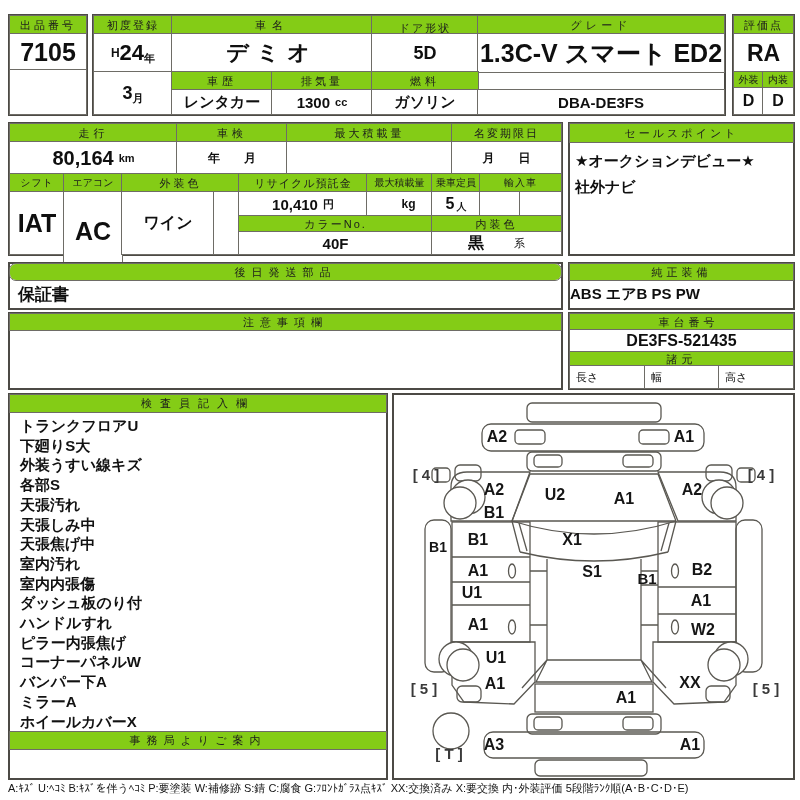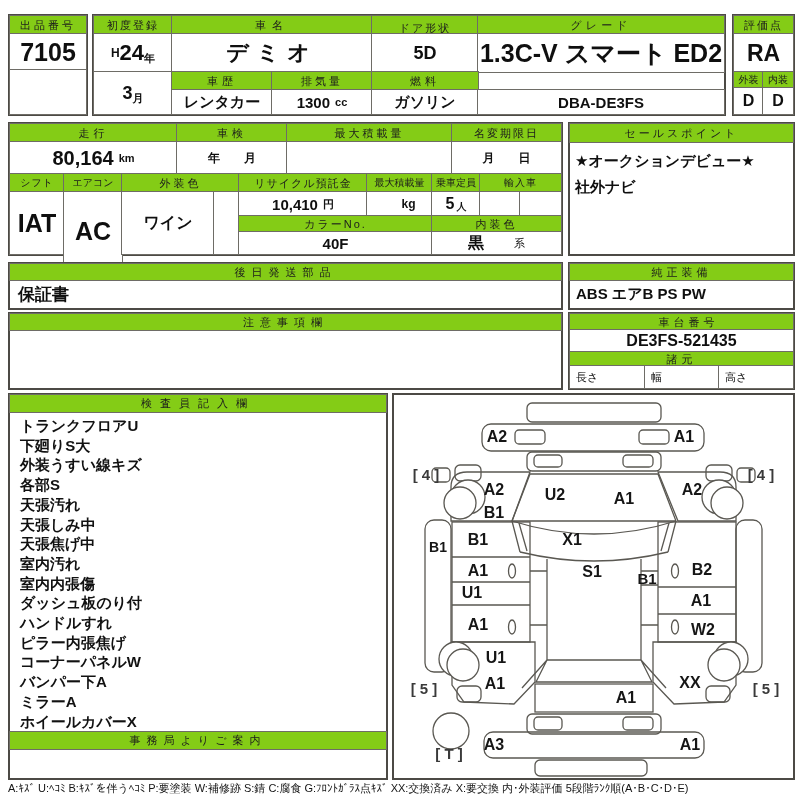--- a/index.html
+++ b/index.html
@@ -126,26 +126,26 @@
 
   <div class="box" style="left:568px;top:122px;width:227px;height:134px;">
     <div class="abs hd ls3" style="left:0;top:0;width:223px;height:18px;">セールスポイント</div>
     <div class="abs" style="left:0;top:18px;width:223px;height:112px;padding:6px 5px;">
       <div class="val f15" style="line-height:26px;">★オークションデビュー★</div>
       <div class="val f15" style="line-height:26px;">社外ナビ</div>
     </div>
   </div>
 
   <div class="box" style="left:8px;top:262px;width:555px;height:48px;">
-    <div class="abs hd ls6" style="left:0;top:0;width:551px;height:16px;">後日発送部品</div>
+    <div class="abs hd ls6" style="left:0;top:0;width:551px;height:16px;border-radius:6px;">後日発送部品</div>
     <div class="abs nocell left val f17" style="left:0;top:16px;width:551px;height:28px;padding-left:8px;display:flex;align-items:center;">保証書</div>
   </div>
   <div class="box" style="left:568px;top:262px;width:227px;height:48px;">
     <div class="abs hd ls4" style="left:0;top:0;width:223px;height:16px;">純正装備</div>
-    <div class="abs nocell left val f15" style="left:0;top:16px;width:223px;height:28px;padding-left:6px;display:flex;align-items:center;">ABS エアB PS PW</div>
+    <div class="abs nocell left val f15" style="left:0;top:16px;width:223px;height:28px;display:flex;align-items:center;">ABS エアB PS PW</div>
   </div>
 
   <div class="box" style="left:8px;top:312px;width:555px;height:78px;">
     <div class="abs hd ls6" style="left:0;top:0;width:551px;height:16px;">注意事項欄</div>
     <div class="abs" style="left:0;top:16px;width:551px;height:58px;"></div>
   </div>
   <div class="box" style="left:568px;top:312px;width:227px;height:78px;">
     <div class="abs hd ls4" style="left:0;top:0;width:223px;height:16px;padding-left:14px;">車台番号</div>
     <div class="abs cell val f16" style="left:0;top:16px;width:223px;height:22px;">DE3FS-521435</div>
     <div class="abs hd ls4" style="left:0;top:38px;width:223px;height:14px;">諸元</div>

